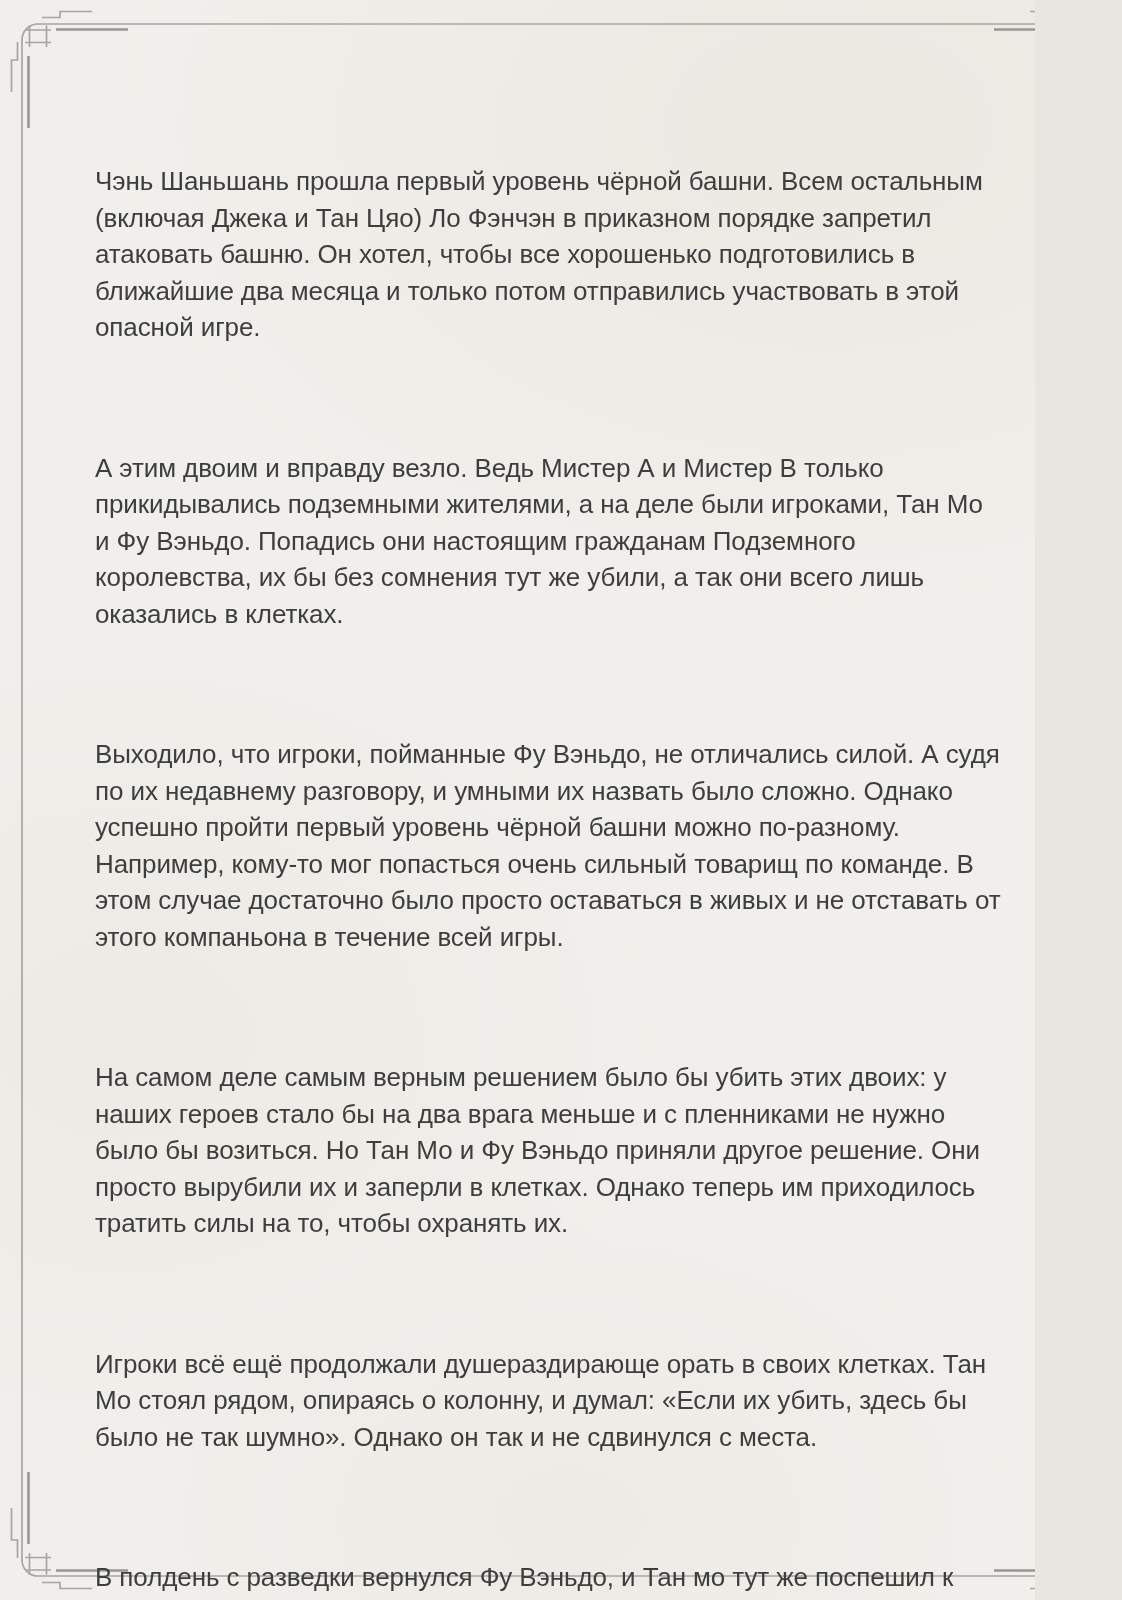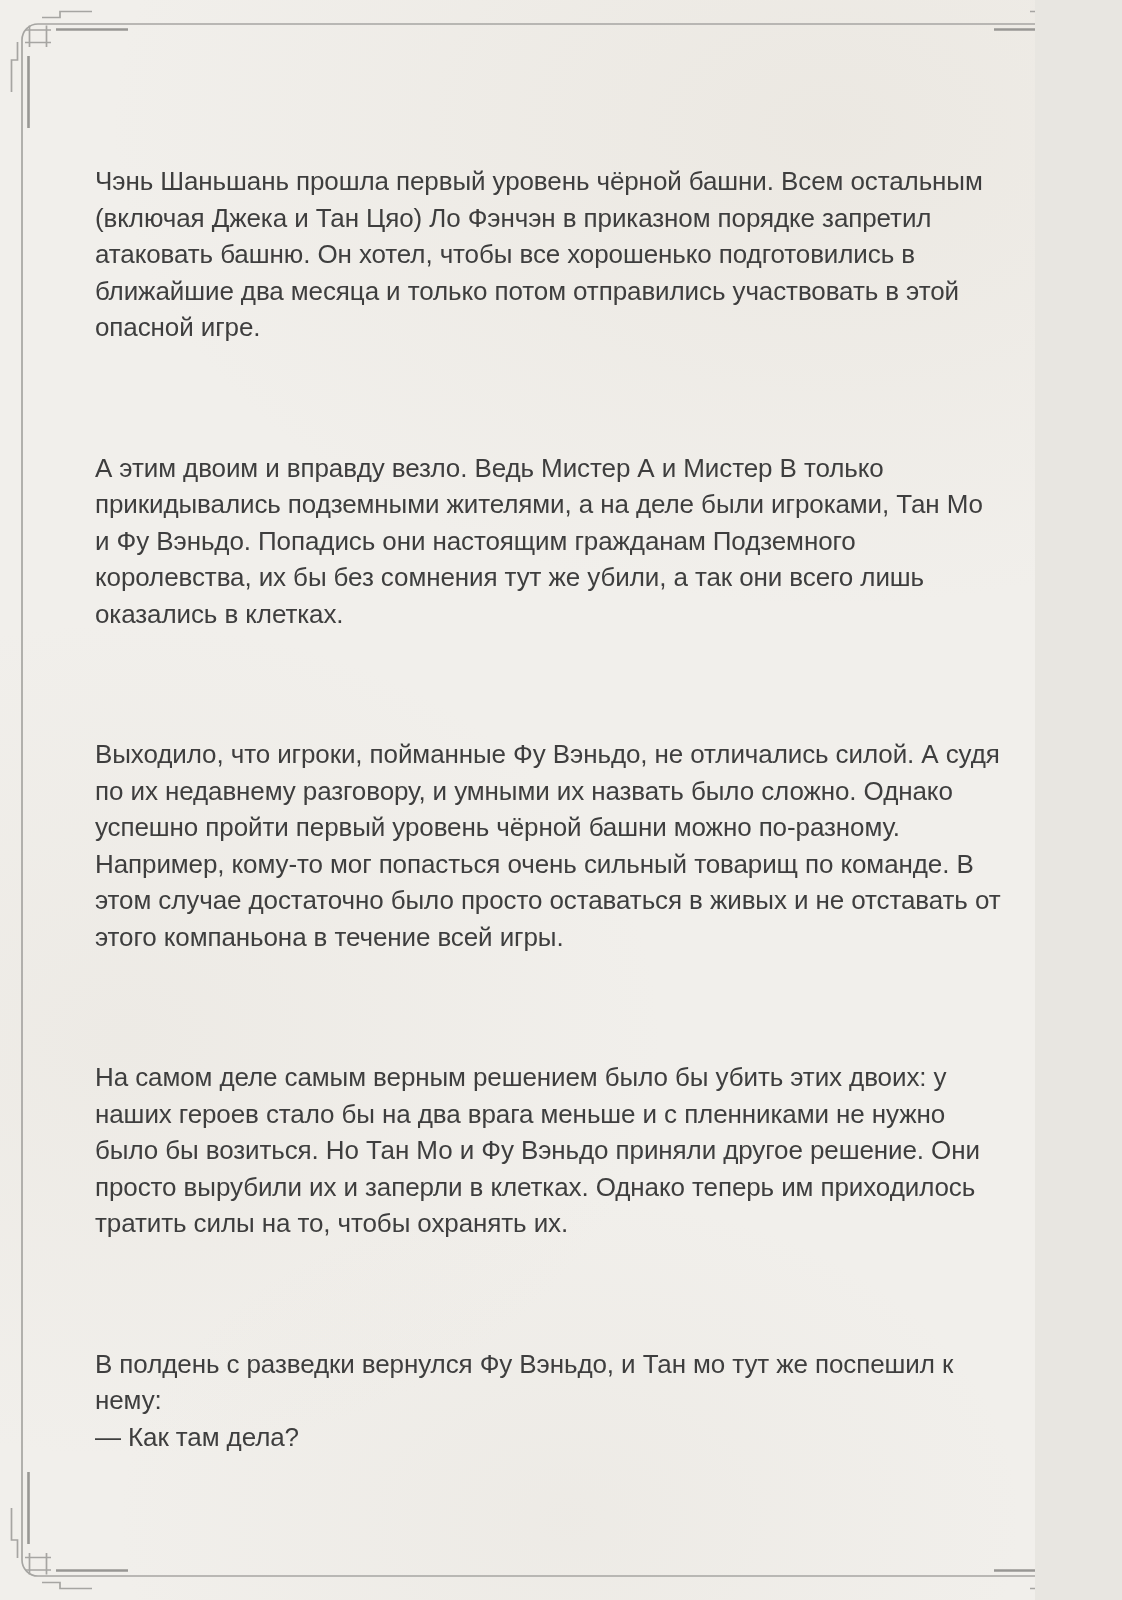--- a/index.html
+++ b/index.html
@@ -80,19 +80,22 @@
 по их недавнему разговору, и умными их назвать было сложно. Однако
 успешно пройти первый уровень чёрной башни можно по-разному.
 Например, кому-то мог попасться очень сильный товарищ по команде. В
 этом случае достаточно было просто оставаться в живых и не отставать от
 этого компаньона в течение всей игры.</p>
     <p>На самом деле самым верным решением было бы убить этих двоих: у
 наших героев стало бы на два врага меньше и с пленниками не нужно
 было бы возиться. Но Тан Мо и Фу Вэньдо приняли другое решение. Они
 просто вырубили их и заперли в клетках. Однако теперь им приходилось
 тратить силы на то, чтобы охранять их.</p>
+    <p>Игроки всё ещё продолжали душераздирающе орать в своих клетках. Тан
+Мо стоял рядом, опираясь о колонну, и думал: «Если их убить, здесь бы
+было не так шумно». Однако он так и не сдвинулся с места.</p>
     <p>В полдень с разведки вернулся Фу Вэньдо, и Тан мо тут же поспешил к
 нему:
 — Как там дела?</p>
     
   </article>
 
 </main>
 
 </body></html>

